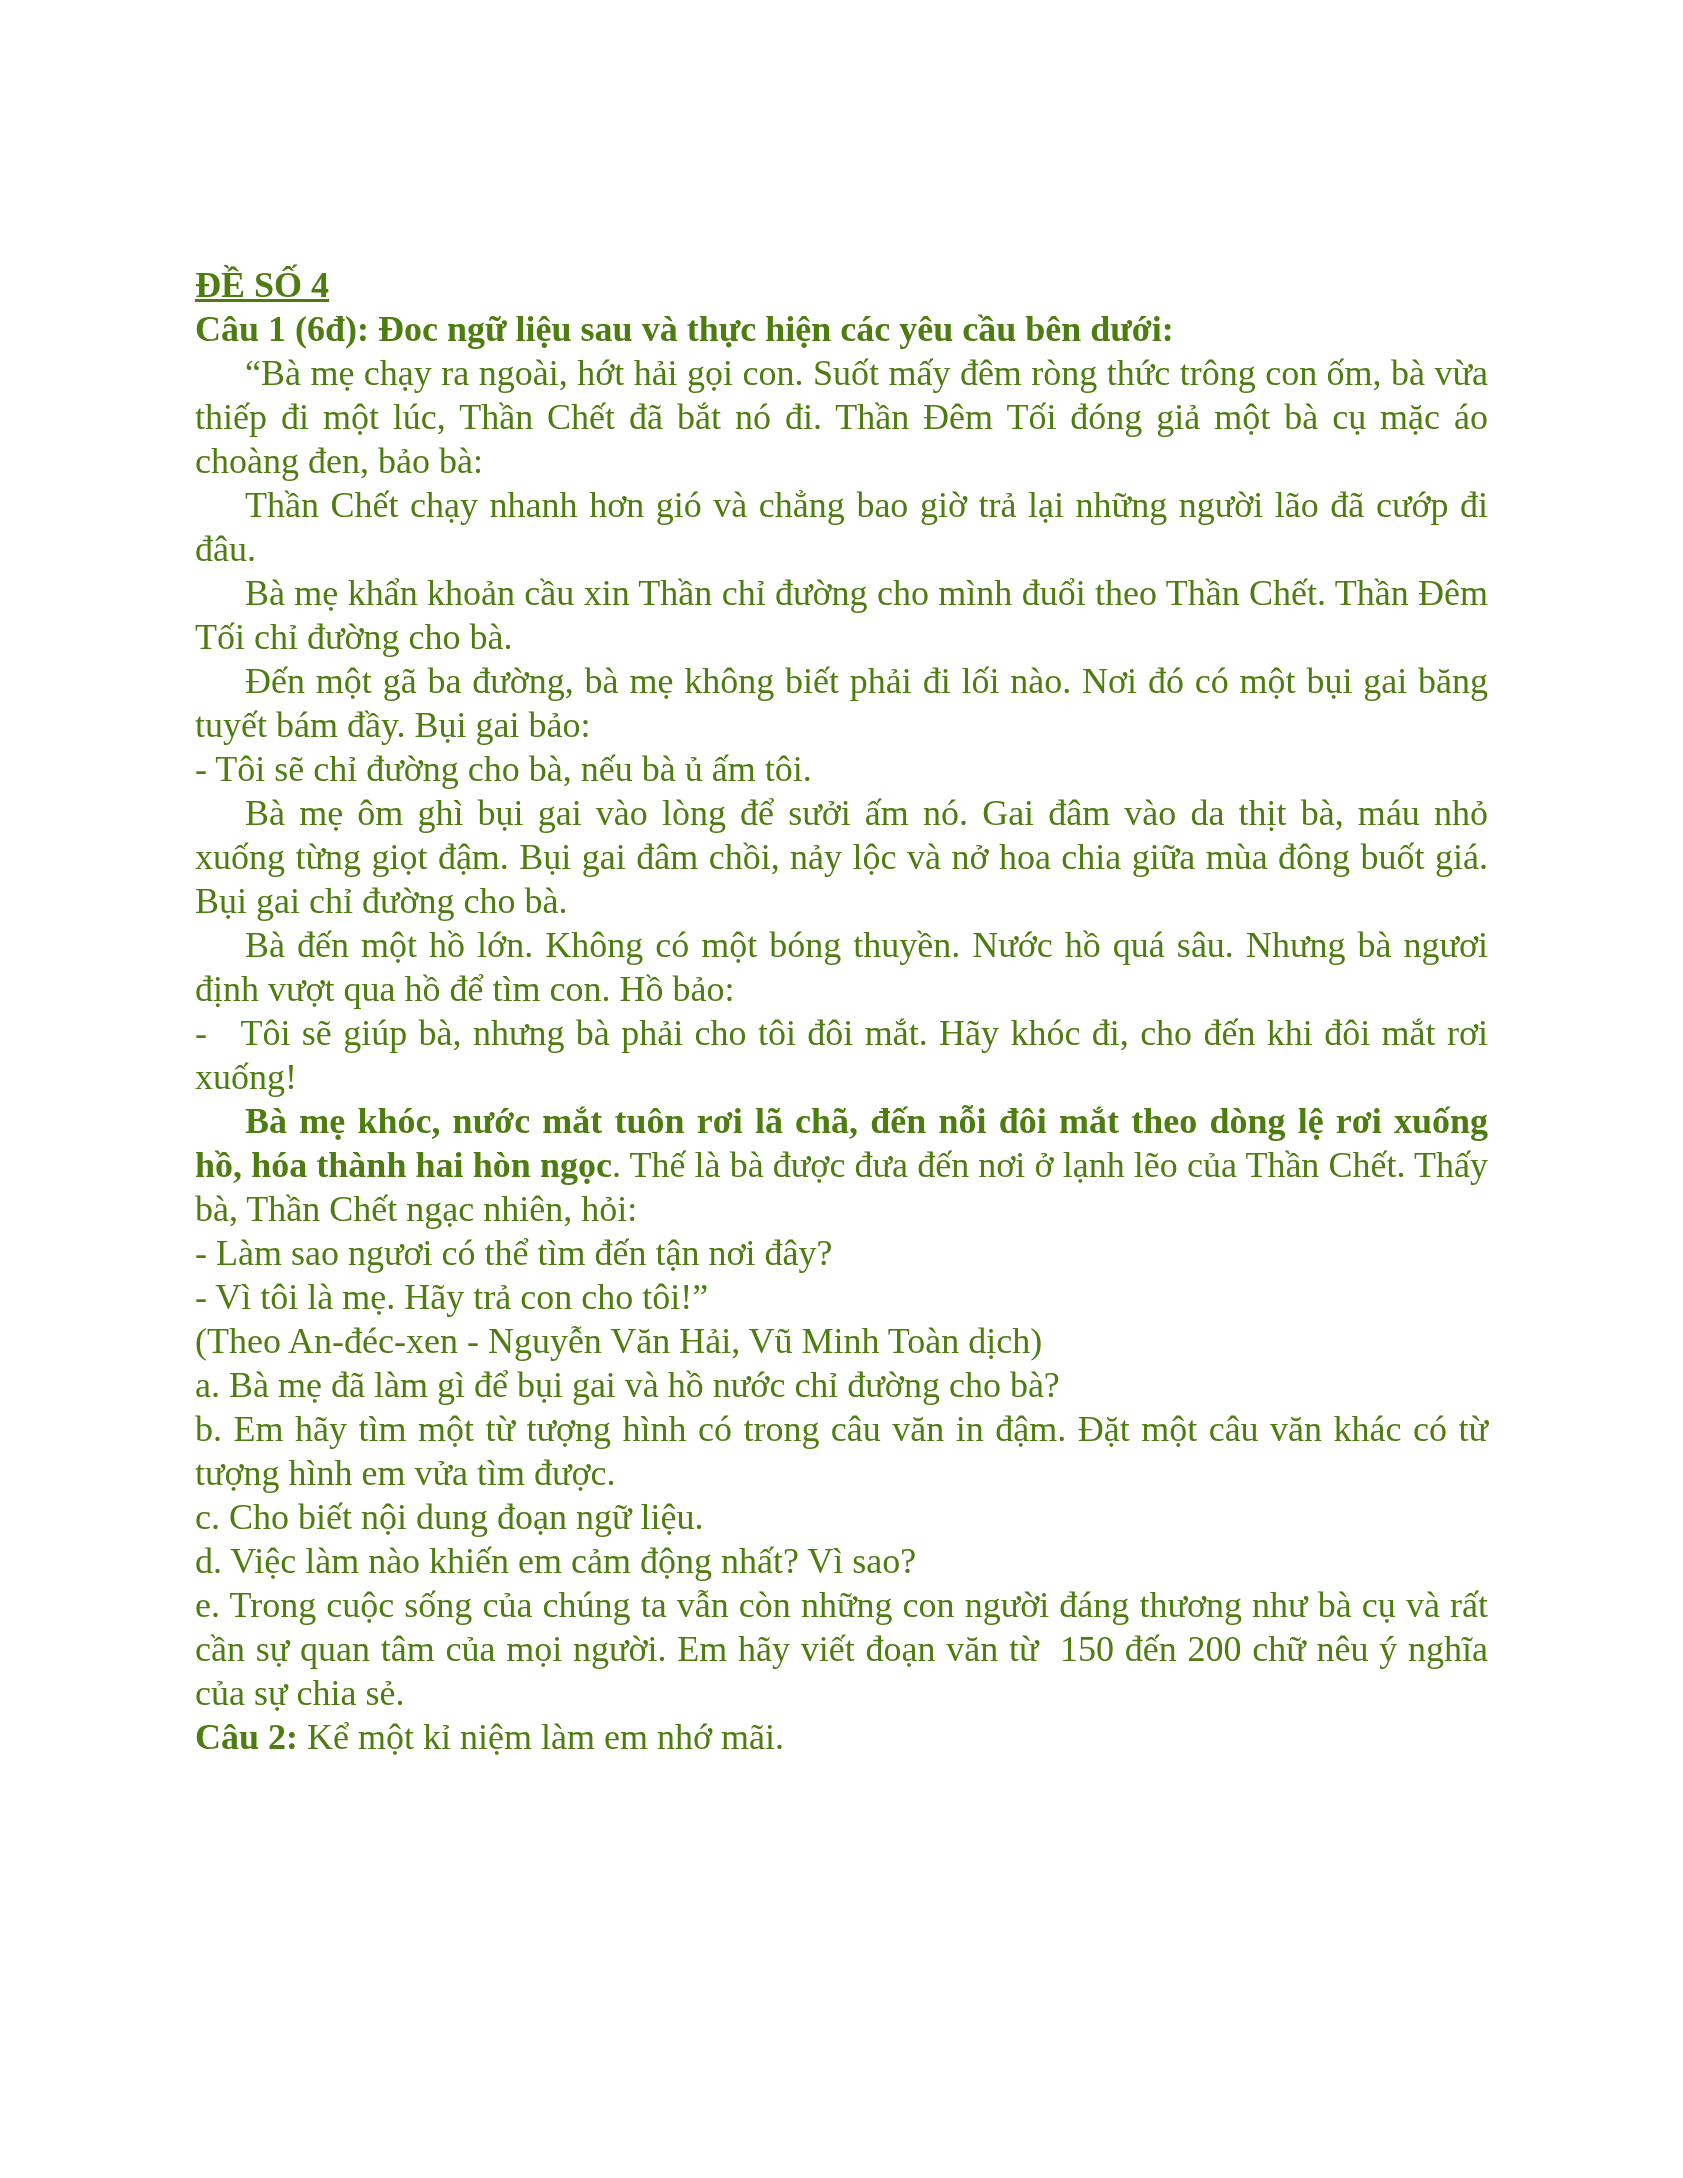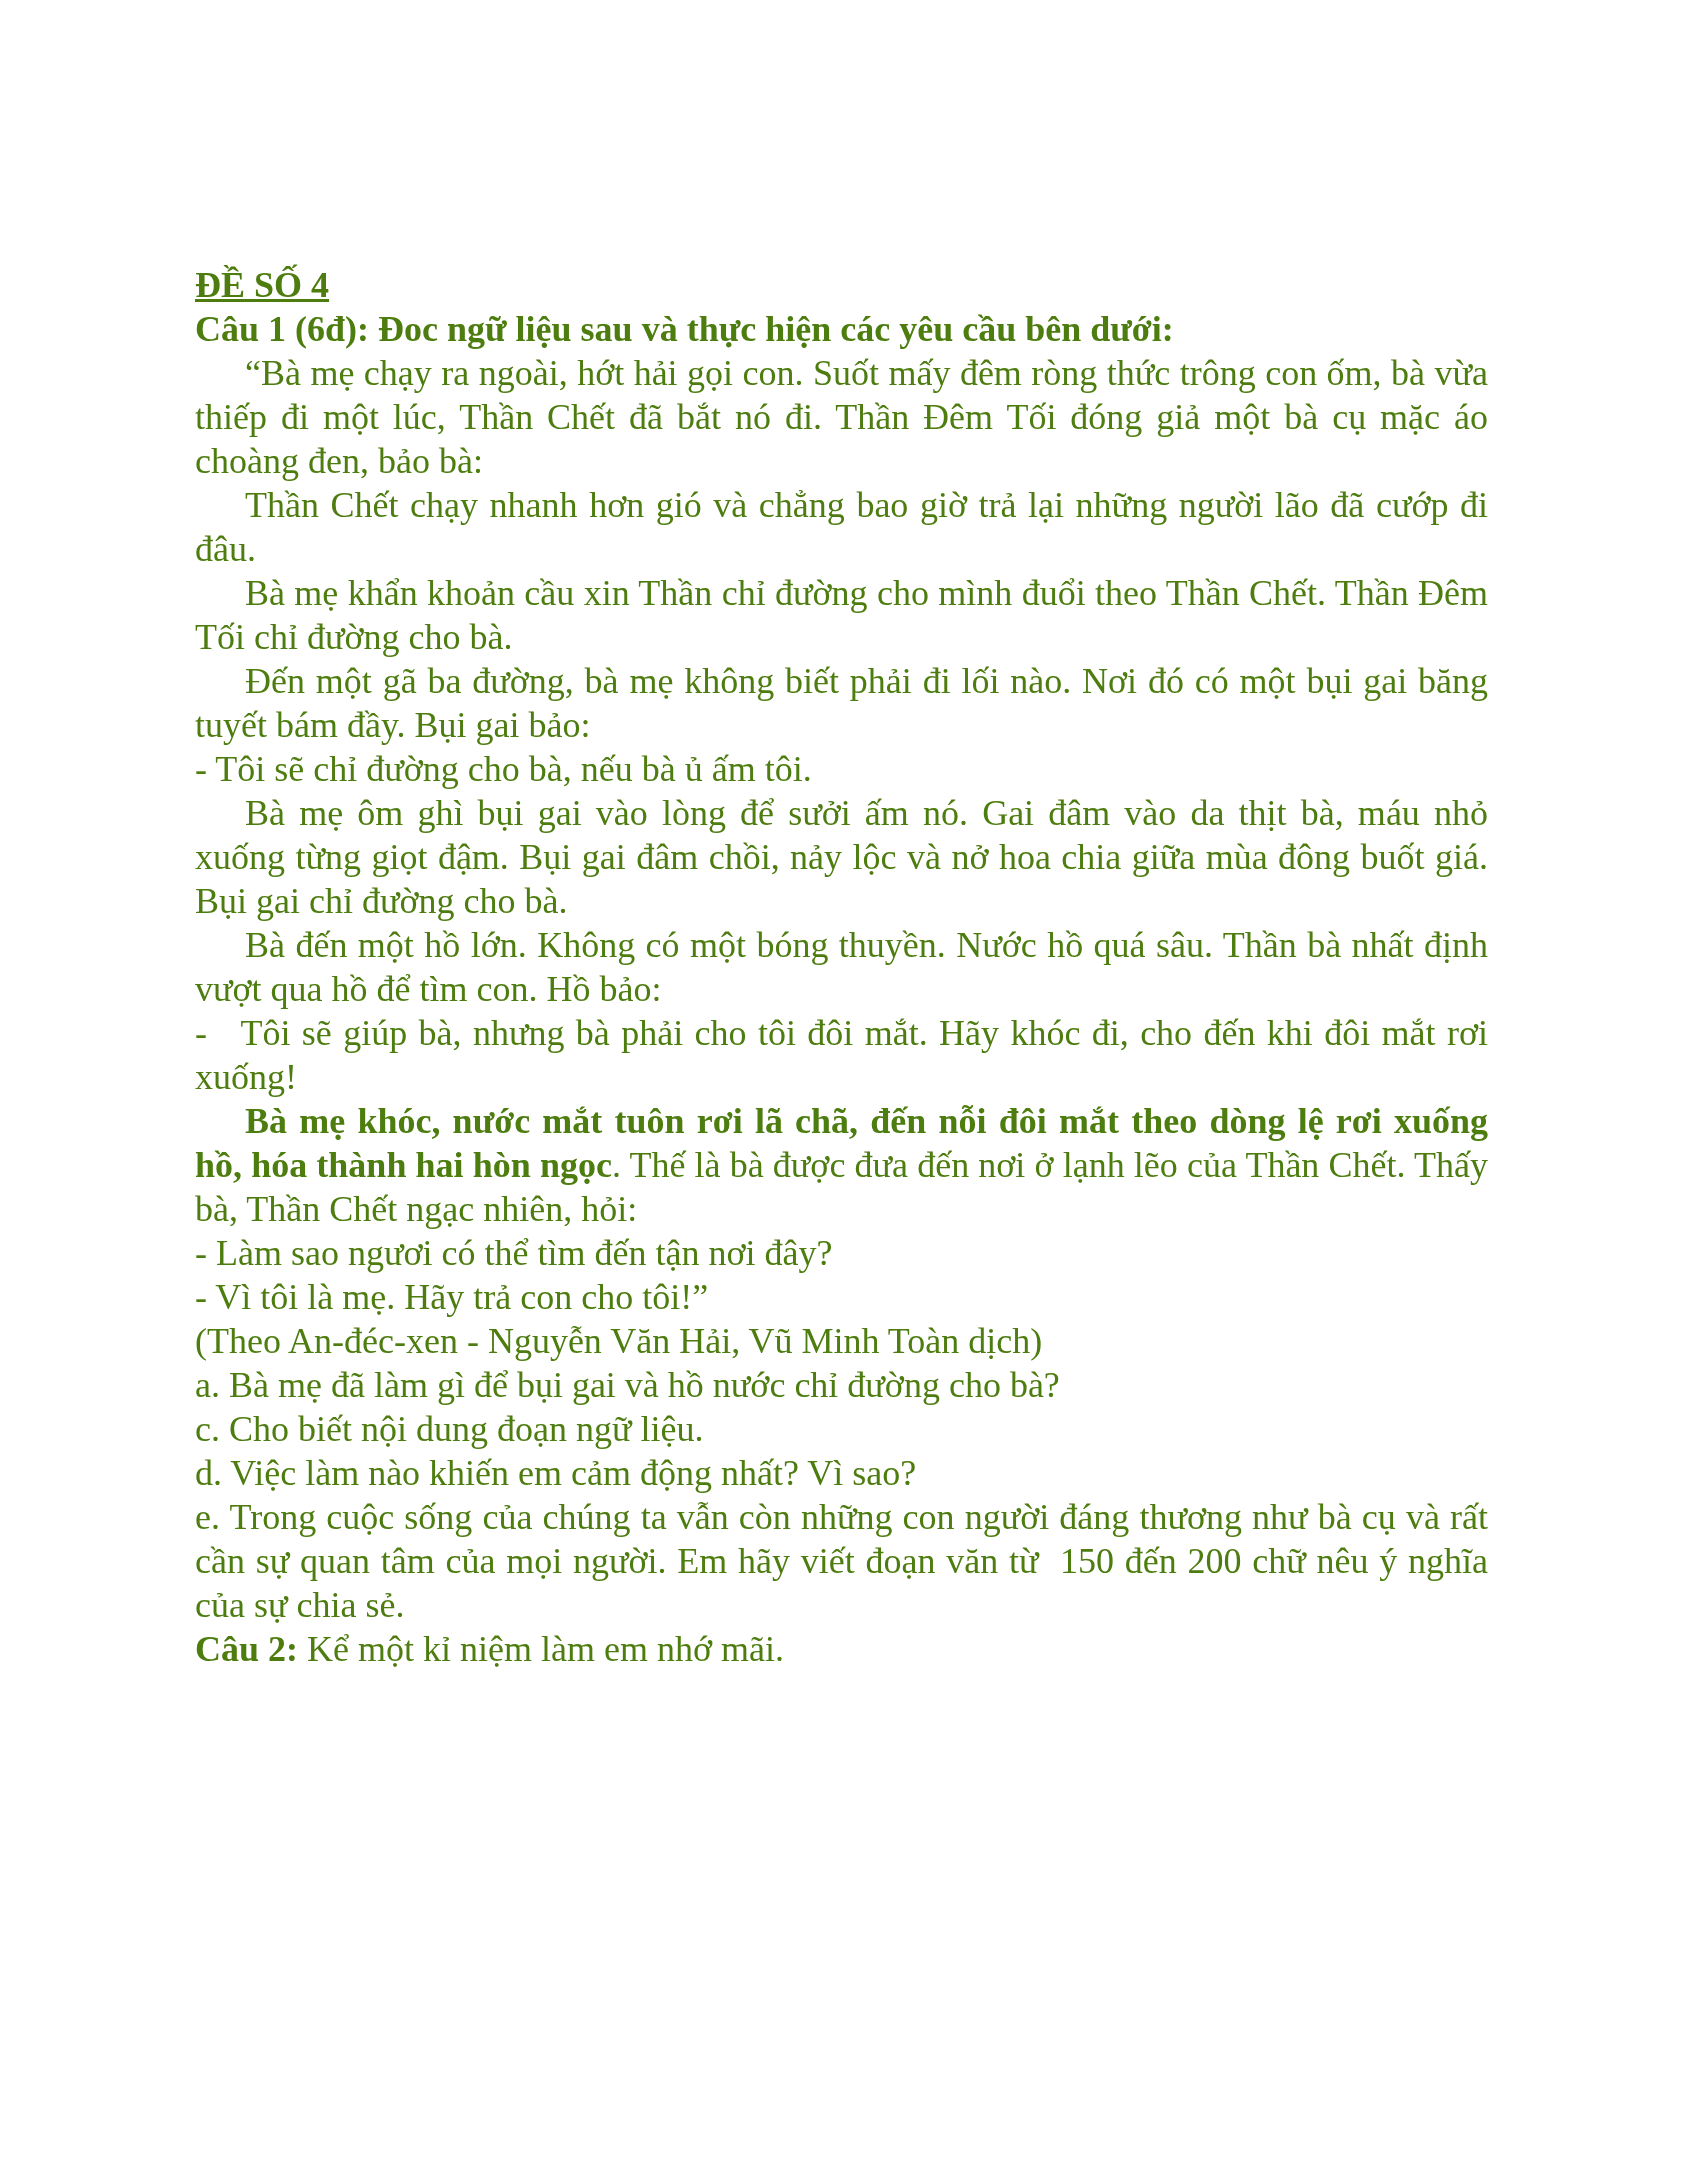--- a/index.html
+++ b/index.html
@@ -37,31 +37,32 @@
   <p class="title"><span>ĐỀ SỐ 4</span></p>
 
   <p class="q1">Câu 1 (6đ): Đoc ngữ liệu sau và thực hiện các yêu cầu bên dưới:</p>
 
   <p class="it ind">“Bà mẹ chạy ra ngoài, hớt hải gọi con. Suốt mấy đêm ròng thức trông con ốm, bà vừa thiếp đi một lúc, Thần Chết đã bắt nó đi. Thần Đêm Tối đóng giả một bà cụ mặc áo choàng đen, bảo bà:</p>
   <p class="it ind">Thần Chết chạy nhanh hơn gió và chẳng bao giờ trả lại những người lão đã cướp đi đâu.</p>
   <p class="it ind">Bà mẹ khẩn khoản cầu xin Thần chỉ đường cho mình đuổi theo Thần Chết. Thần Đêm Tối chỉ đường cho bà.</p>
   <p class="it ind">Đến một gã ba đường, bà mẹ không biết phải đi lối nào. Nơi đó có một bụi gai băng tuyết bám đầy. Bụi gai bảo:</p>
   <p class="it">- Tôi sẽ chỉ đường cho bà, nếu bà ủ ấm tôi.</p>
   <p class="it ind">Bà mẹ ôm ghì bụi gai vào lòng để sưởi ấm nó. Gai đâm vào da thịt bà, máu nhỏ xuống từng giọt đậm. Bụi gai đâm chồi, nảy lộc và nở hoa chia giữa mùa đông buốt giá. Bụi gai chỉ đường cho bà.</p>
-  <p class="it ind">Bà đến một hồ lớn. Không có một bóng thuyền. Nước hồ quá sâu. Thần bà nhất định vượt qua hồ để tìm con. Hồ bảo:</p>
+  <p class="it ind">Bà đến một hồ lớn. Không có một bóng thuyền. Nước hồ quá sâu. Nhưng bà ngươi định vượt qua hồ để tìm con. Hồ bảo:</p>
   <p class="it">-&nbsp;&nbsp; Tôi sẽ giúp bà, nhưng bà phải cho tôi đôi mắt. Hãy khóc đi, cho đến khi đôi mắt rơi xuống!</p>
 
   <p class="it ind"><span class="b">Bà mẹ khóc, nước mắt tuôn rơi lã chã, đến nỗi đôi mắt theo dòng lệ rơi xuống hồ, hóa thành hai hòn ngọc</span><span>. Thế là bà được đưa đến nơi ở lạnh lẽo của Thần Chết. Thấy bà, Thần Chết ngạc nhiên, hỏi:</span></p>
 
   <p class="it">- Làm sao ngươi có thể tìm đến tận nơi đây?</p>
   <p class="it">- Vì tôi là mẹ. Hãy trả con cho tôi!”</p>
 
   <p class="attr"><span class="it">(Theo </span><span>An-đéc-xen - Nguyễn Văn Hải, Vũ Minh Toàn </span><span class="it">dịch)</span></p>
 
   <p>a. Bà mẹ đã làm gì để bụi gai và hồ nước chỉ đường cho bà?</p>
+  <p>b. Em hãy tìm một từ tượng hình có trong câu văn in đậm. Đặt một câu văn khác có từ tượng hình em vửa tìm được.</p>
   <p>c. Cho biết nội dung đoạn ngữ liệu.</p>
   <p>d. Việc làm nào khiến em cảm động nhất? Vì sao?</p>
   <p>e. Trong cuộc sống của chúng ta vẫn còn những con người đáng thương như bà cụ và rất cần sự quan tâm của mọi người. Em hãy viết đoạn văn từ &nbsp;150 đến 200 chữ nêu ý nghĩa của sự chia sẻ.</p>
 
   <p><span class="b">Câu 2:</span><span> Kể một kỉ niệm làm em nhớ mãi.</span></p>
 
 </div>
 
 
 </body></html>

